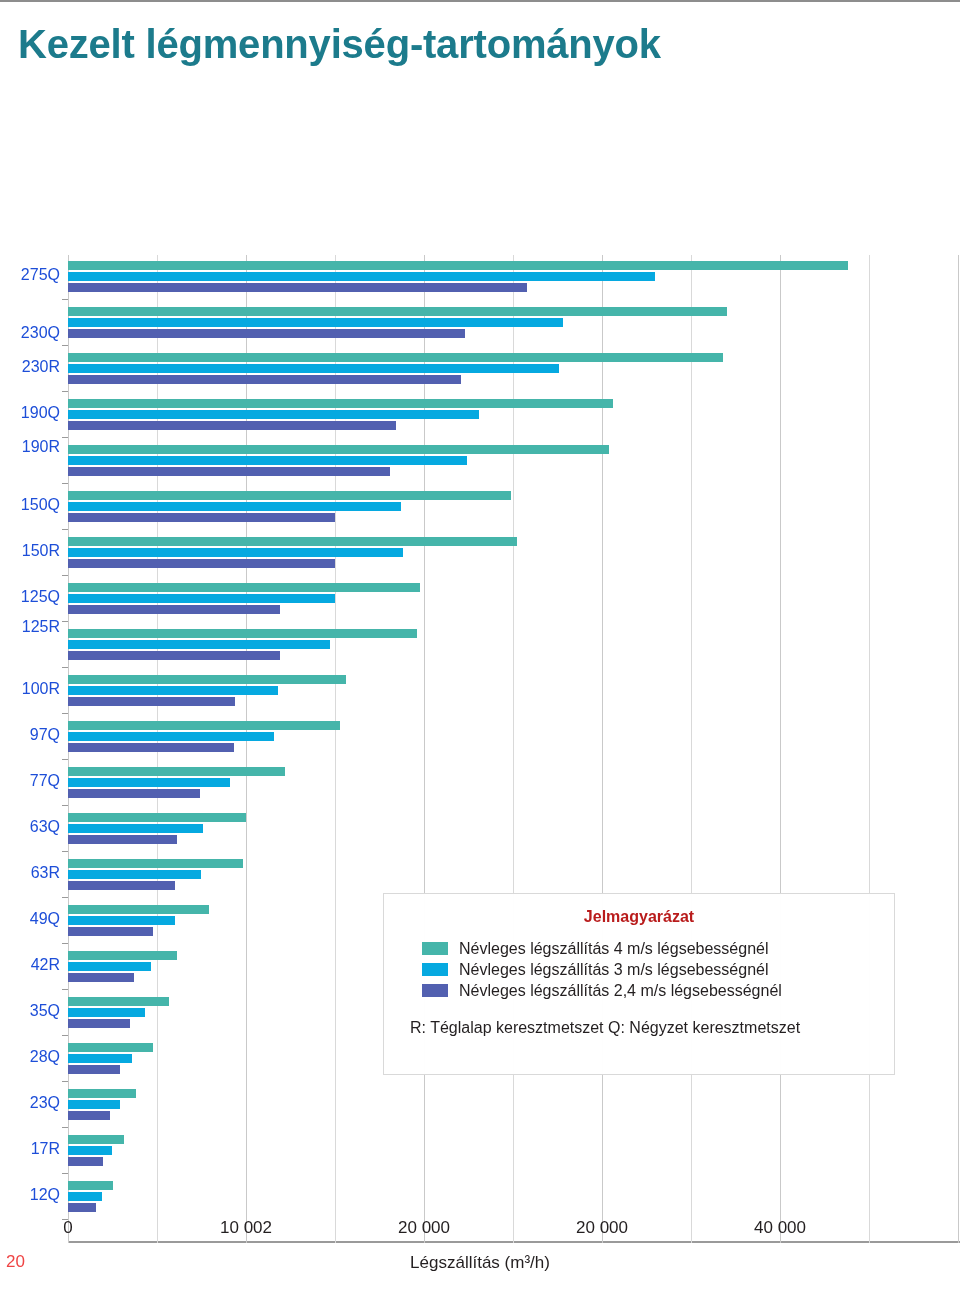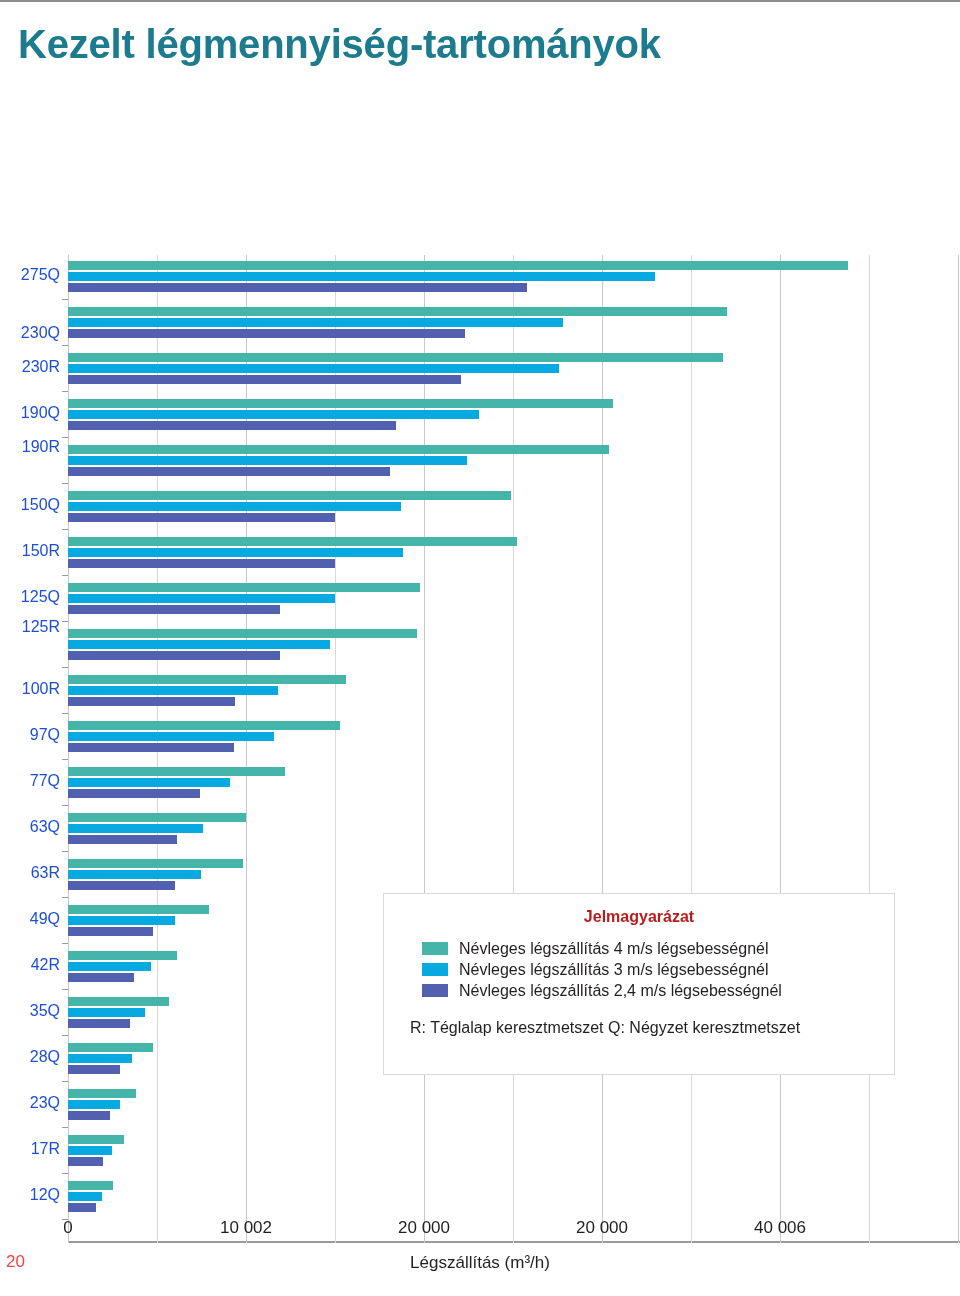--- a/index.html
+++ b/index.html
@@ -275,21 +275,21 @@
     <div class="cat" style="top: 840px;">23Q</div>
     <div class="cat" style="top: 886px;">17R</div>
     <div class="cat" style="top: 932px;">12Q</div>
   </div>
 
 <div class="xlabels">
     <div class="xlab" style="left: 68px;">0</div>
     <div class="xlab" style="left: 246px;">10 002</div>
     <div class="xlab" style="left: 424px;">20 000</div>
     <div class="xlab" style="left: 602px;">20 000</div>
-    <div class="xlab" style="left: 780px;">40 006</div>
+    <div class="xlab" style="left: 780px;">40 000</div>
   </div>
 <div id="xaxis-title">Légszállítás (m³/h)</div>
 <div id="page-number">20</div>
 
 <div id="legend">
   <div id="legend-title">Jelmagyarázat</div>
   <div class="legend-rows">
       <div class="legend-row">
         <span class="legend-swatch" style="background: rgb(69, 181, 170);"></span>
         <span class="legend-text">Névleges légszállítás 4 m/s légsebességnél</span>

